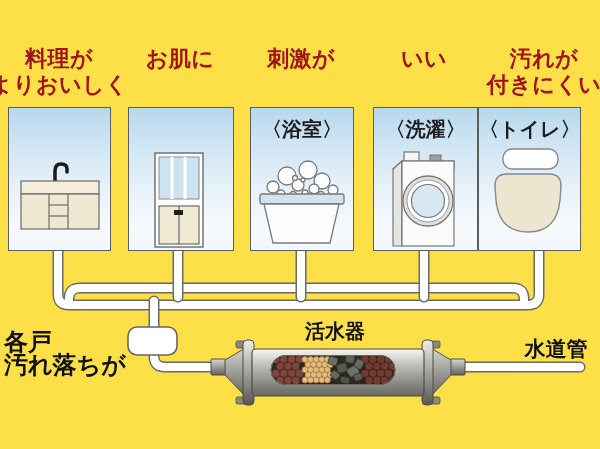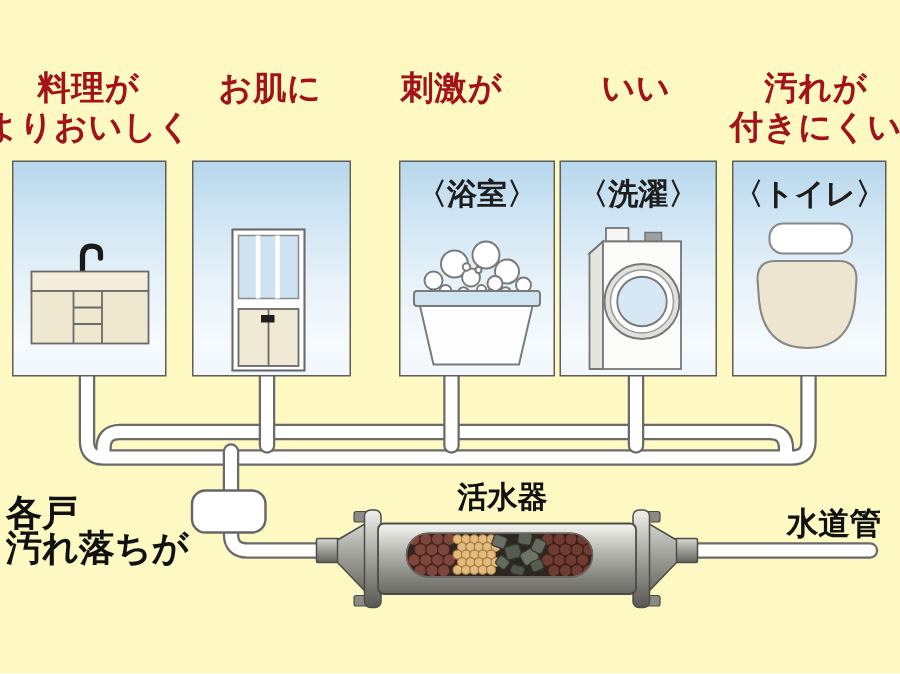--- a/index.html
+++ b/index.html
@@ -1,18 +1,18 @@
 <!DOCTYPE html>
 <html><head>
 <meta charset="utf-8">
 <style>
   html,body{margin:0;padding:0;background:#fff;}
   .stage{
-    position:relative;width:600px;height:449px;background:#fef9c3;overflow:hidden;
-    font-family:Liberation Sans, sans-serif;
+    position:relative;width:600px;height:449px;background:#fde047;overflow:hidden;
+    font-family:Liberation Serif, serif;
   }
   .caption{
     position:absolute;top:46px;width:140px;text-align:center;
     color:#a11219;font-weight:bold;font-size:22px;line-height:26px;
     letter-spacing:0.5px;white-space:nowrap;
   }
   .box{
     position:absolute;top:107px;width:101px;height:142px;
     border:1.5px solid #5d5d5d;
     background:linear-gradient(180deg,#b7d7ec 0%,#cfe5f3 25%,#e6f1f9 55%,#f6fafd 85%,#f1f7fc 100%);
@@ -200,21 +200,21 @@
       <line x1="56" y1="49" x2="56" y2="91" stroke="#ffffff" stroke-width="3"></line>
       <rect x="30" y="98" width="40" height="38" fill="#f0e9d3" stroke="#6a6a6a" stroke-width="1.2"></rect>
       <line x1="50" y1="98" x2="50" y2="136" stroke="#6a6a6a" stroke-width="1.2"></line>
       <rect x="45" y="102" width="9" height="5" fill="#1e1e1e"></rect>
     </svg>
   </div>
 
   <div class="caption" style="left:231px">
     <div>刺激が</div>
   </div>
-  <div class="box" style="left:266px;width:102px">
+  <div class="box" style="left:250px;width:102px">
     <svg class="illus" width="102" height="142" viewBox="0 0 102 142">
       <g fill="#ffffff" stroke="#7a7a7a" stroke-width="1.3">
         <circle cx="36" cy="68" r="9"></circle>
           <circle cx="57" cy="62" r="9"></circle>
           <circle cx="71" cy="73" r="8"></circle>
         <circle cx="22" cy="79" r="6"></circle>
           <circle cx="47" cy="77" r="6"></circle>
           <circle cx="63" cy="81" r="5"></circle>
           <circle cx="82" cy="82" r="5"></circle>
         <circle cx="44" cy="70" r="2.5"></circle>
@@ -246,21 +246,21 @@
       <circle cx="54" cy="93" r="21" fill="#ffffff" stroke="#999" stroke-width="1"></circle>
       <circle cx="54" cy="93" r="16.5" fill="#d7e8f4" stroke="#777" stroke-width="1.2"></circle>
     </svg>
     <div class="room-label">〈洗濯〉</div>
   </div>
 
   <div class="caption" style="left:474px">
     <div>汚れが</div>
     <div>付きにくい</div>
   </div>
-  <div class="box" style="left:488px">
+  <div class="box" style="left:478px">
     <svg class="illus" width="101" height="142" viewBox="0 0 101 142">
       <rect x="24" y="41" width="55" height="20" rx="9" fill="#ffffff" stroke="#888" stroke-width="1.4"></rect>
       <path d="M 16,78 Q 16,66 28,66 L 70,66 Q 82,66 82,78 L 81,92 Q 78,124 49,124 Q 20,124 17,92 Z" fill="#ede5d0" stroke="#888" stroke-width="1.4"></path>
     </svg>
     <div class="room-label">〈トイレ〉</div>
   </div>
 
   <div class="plumb-label" id="meter-label">
     <div>各戸</div>
     <div>汚れ落ちが</div>

